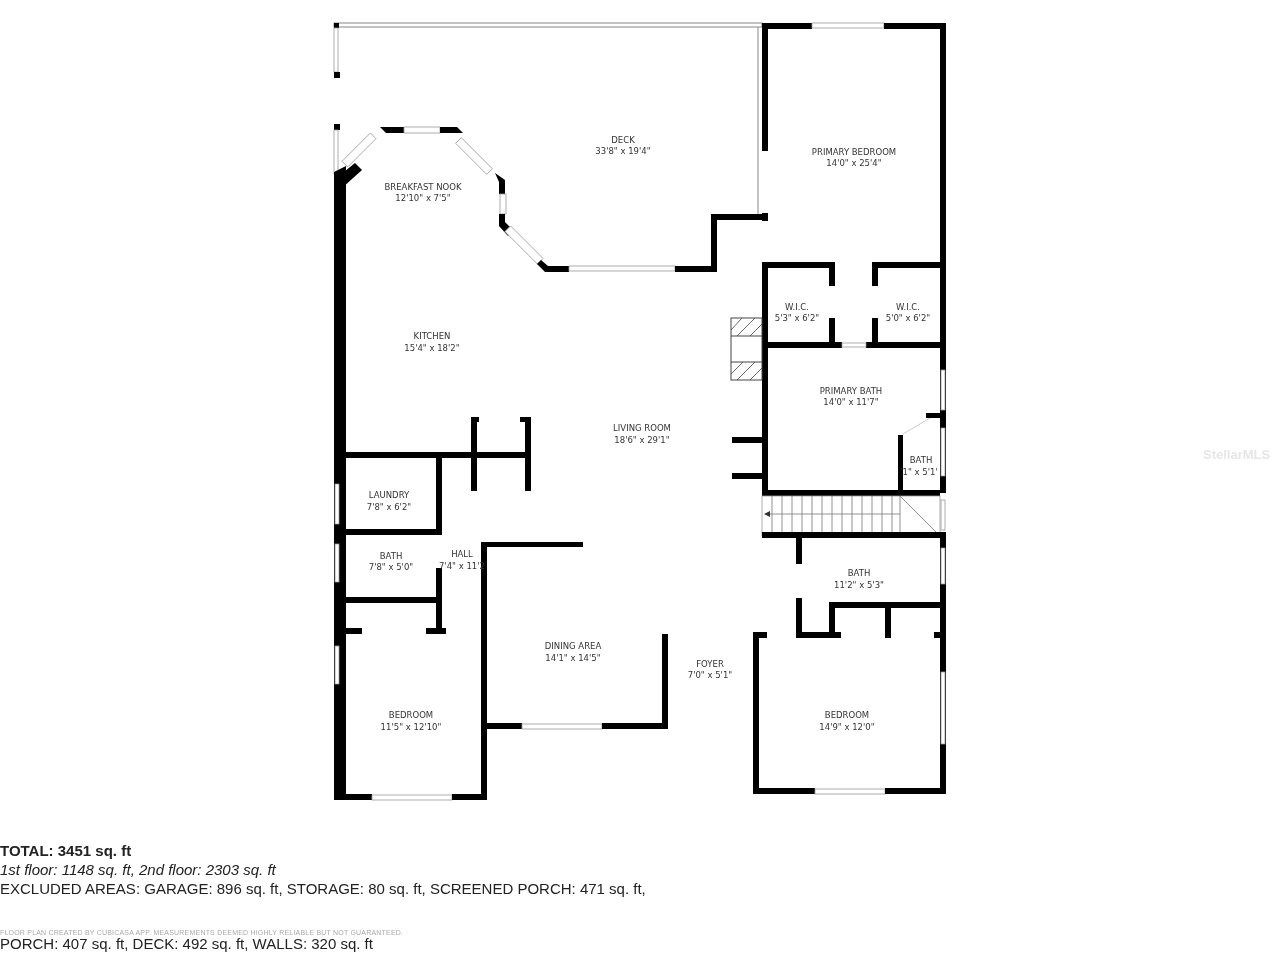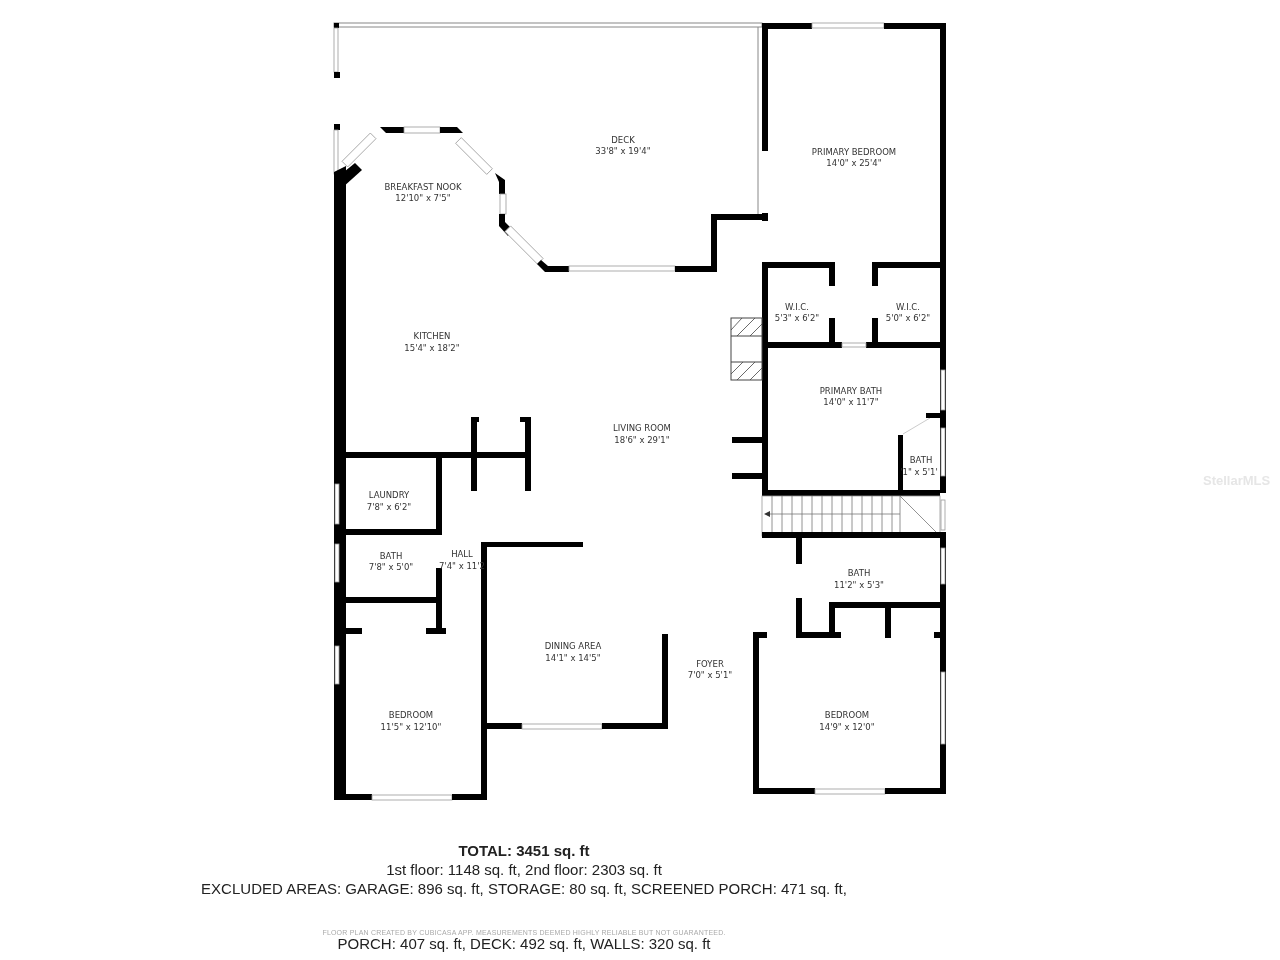--- a/index.html
+++ b/index.html
@@ -1,28 +1,28 @@
 <!DOCTYPE html>
 <html><head>
 <meta charset="utf-8">
 <style>
   html, body { margin:0; padding:0; background:#ffffff; }
   body { width:1280px; height:960px; position:relative; overflow:hidden; font-family:"DejaVu Sans", sans-serif; }
   #plan { position:absolute; left:0; top:0; width:1280px; height:830px; }
   .room-label { font-family:"DejaVu Sans", sans-serif; font-size:8.5px; fill:#333; text-anchor:middle; }
   .wall { fill:#000; }
   .win { fill:#fff; stroke:#999; stroke-width:0.8; }
-  .summary { position:absolute; left:0; width:1048px; text-align:center; color:#222; font-family:"Liberation Sans", sans-serif; }
+  .summary { position:absolute; left:0; width:1048px; color:#222; font-family:"Liberation Sans", sans-serif; }
   .s-total { top:842px; font-size:15px; font-weight:bold; }
   .s-line { font-size:15px; }
-  .s-l1 { top:861px; }
+  .s-l1 { top:861px;font-style:italic; }
   .s-l2 { top:880px; }
   .s-l3 { top:899px;margin-top:36px; }
   .s-disclaimer { top:929px; font-size:7px; color:#aaa; letter-spacing:0.2px; }
-  .watermark { position:absolute; left:1203px; top:473px; font-family:"Liberation Sans", sans-serif; font-size:13px; color:#e6e6e6; font-weight:bold; }
+  .watermark { position:absolute; left:1203px; top:447px; font-family:"Liberation Sans", sans-serif; font-size:13px; color:#e6e6e6; font-weight:bold; }
 </style>
 </head>
 <body>
 
 <svg id="plan" viewBox="0 0 1280 830" xmlns="http://www.w3.org/2000/svg">
 
   <g>
     <rect x="334" y="23" width="428" height="4" fill="#fff" stroke="#888" stroke-width="1"></rect>
     <rect x="334" y="23" width="5" height="5" class="wall"></rect>
     <rect x="334" y="28" width="4" height="44" class="win"></rect>

